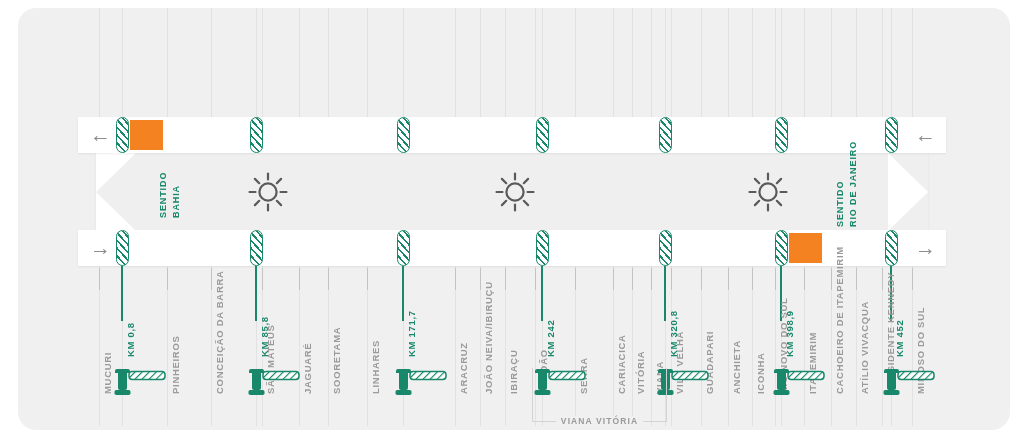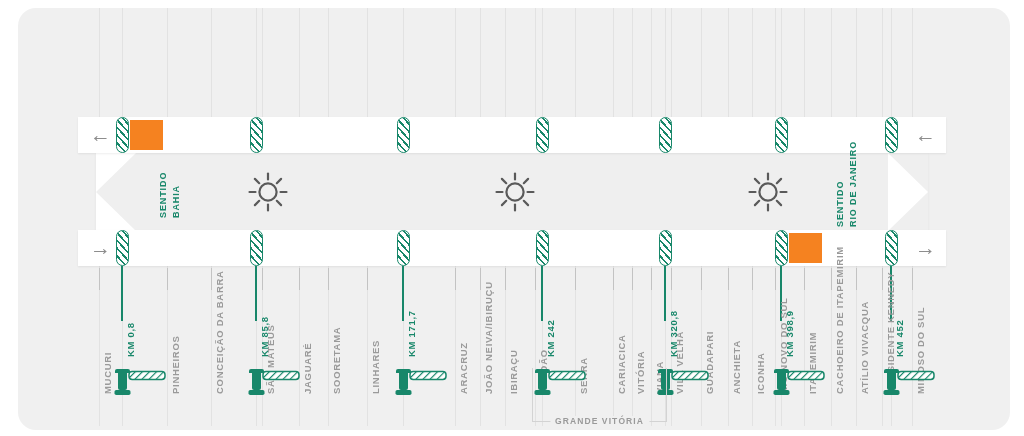--- a/index.html
+++ b/index.html
@@ -422,15 +422,15 @@
             </pattern>
           </defs>
           <rect x="5" y="6" width="9" height="19" rx="2" fill="#18876a"></rect>
           <path d="M4 4 h11 a2 2 0 0 1 2 2 v2 h-15 v-2 a2 2 0 0 1 2 -2z" fill="#18876a"></path>
           <rect x="1.5" y="25" width="16" height="5" rx="1.8" fill="#18876a"></rect>
           <rect x="16" y="6.5" width="36" height="8" rx="3.2" fill="url(#hatch891)" stroke="#18876a" stroke-width="1.5"></rect>
         </svg></div>
     </div>
 
   <div id="bracket" class="bracket" style="left: 532px; top: 368px; width: 135px; height: 54px;"></div>
-  <div id="bracket-label" class="bracket-label" style="left: 599.5px; top: 416px; transform: translate(-50%, 0px);">GRANDE  VITÓRIA</div>
+  <div id="bracket-label" class="bracket-label" style="left: 599.5px; top: 416px; transform: translate(-50%, 0px);">VIANA  VITÓRIA</div>
 
 </div>
 
 </body></html>

